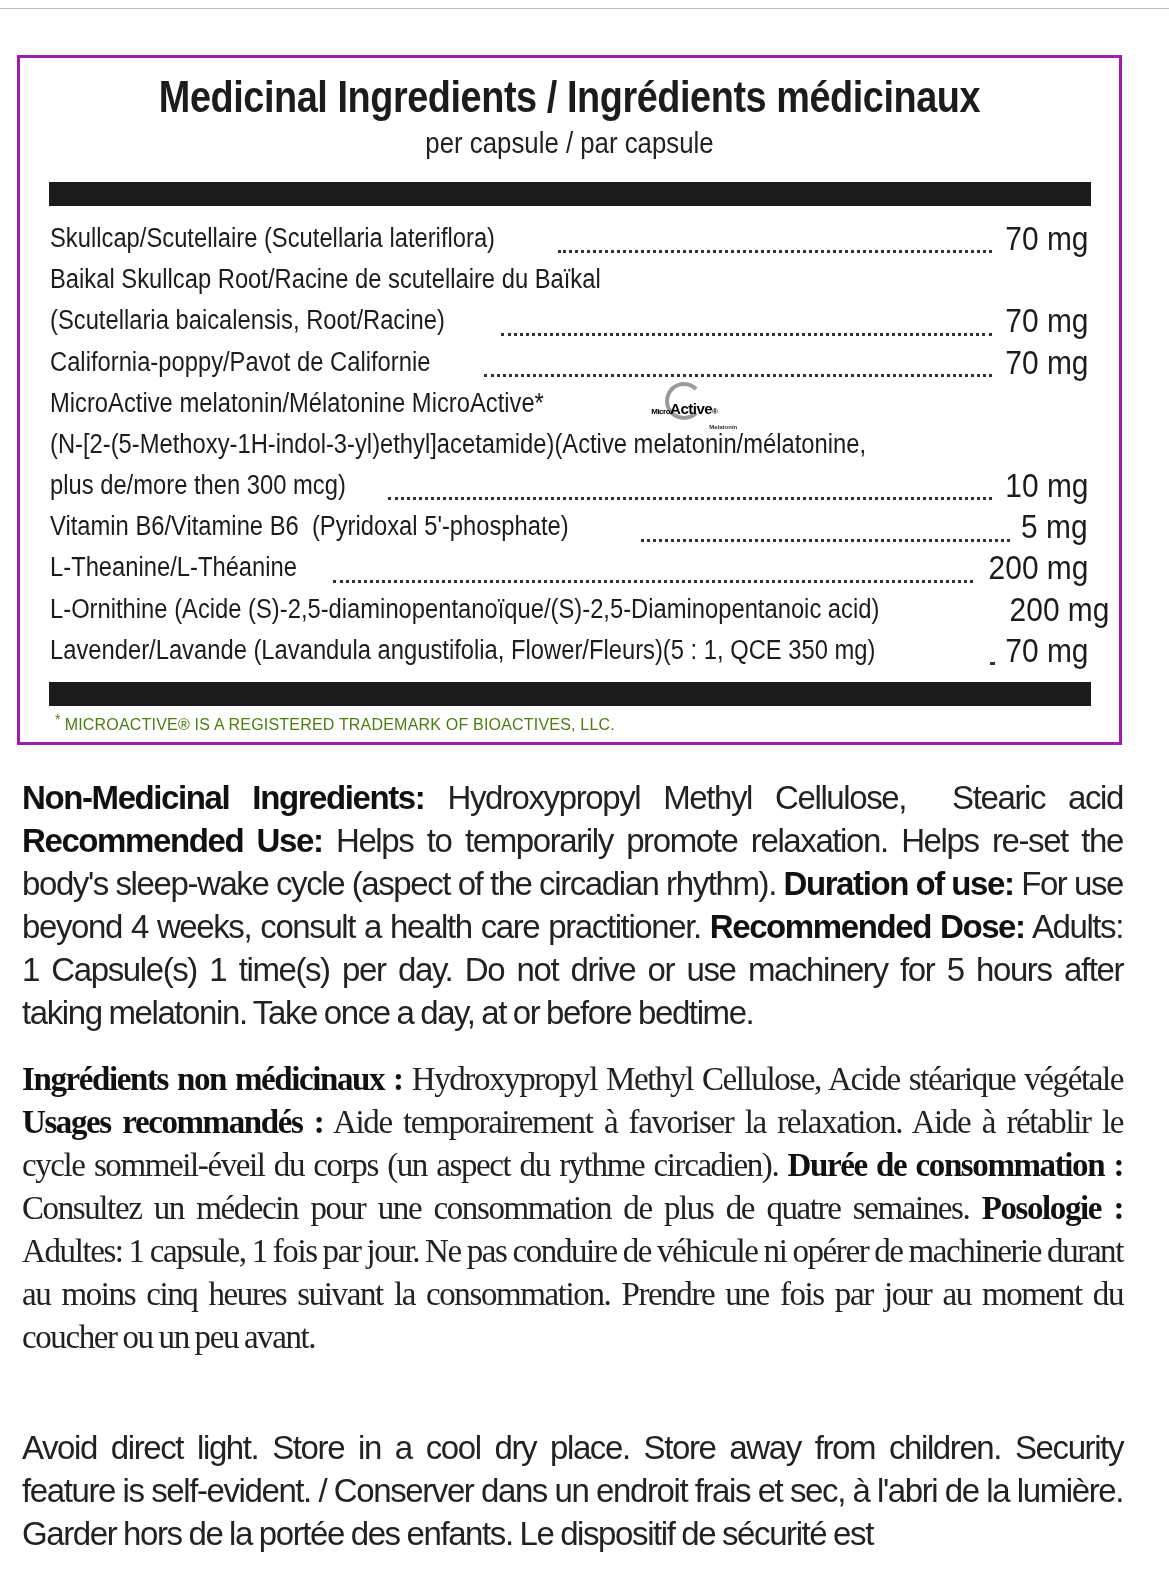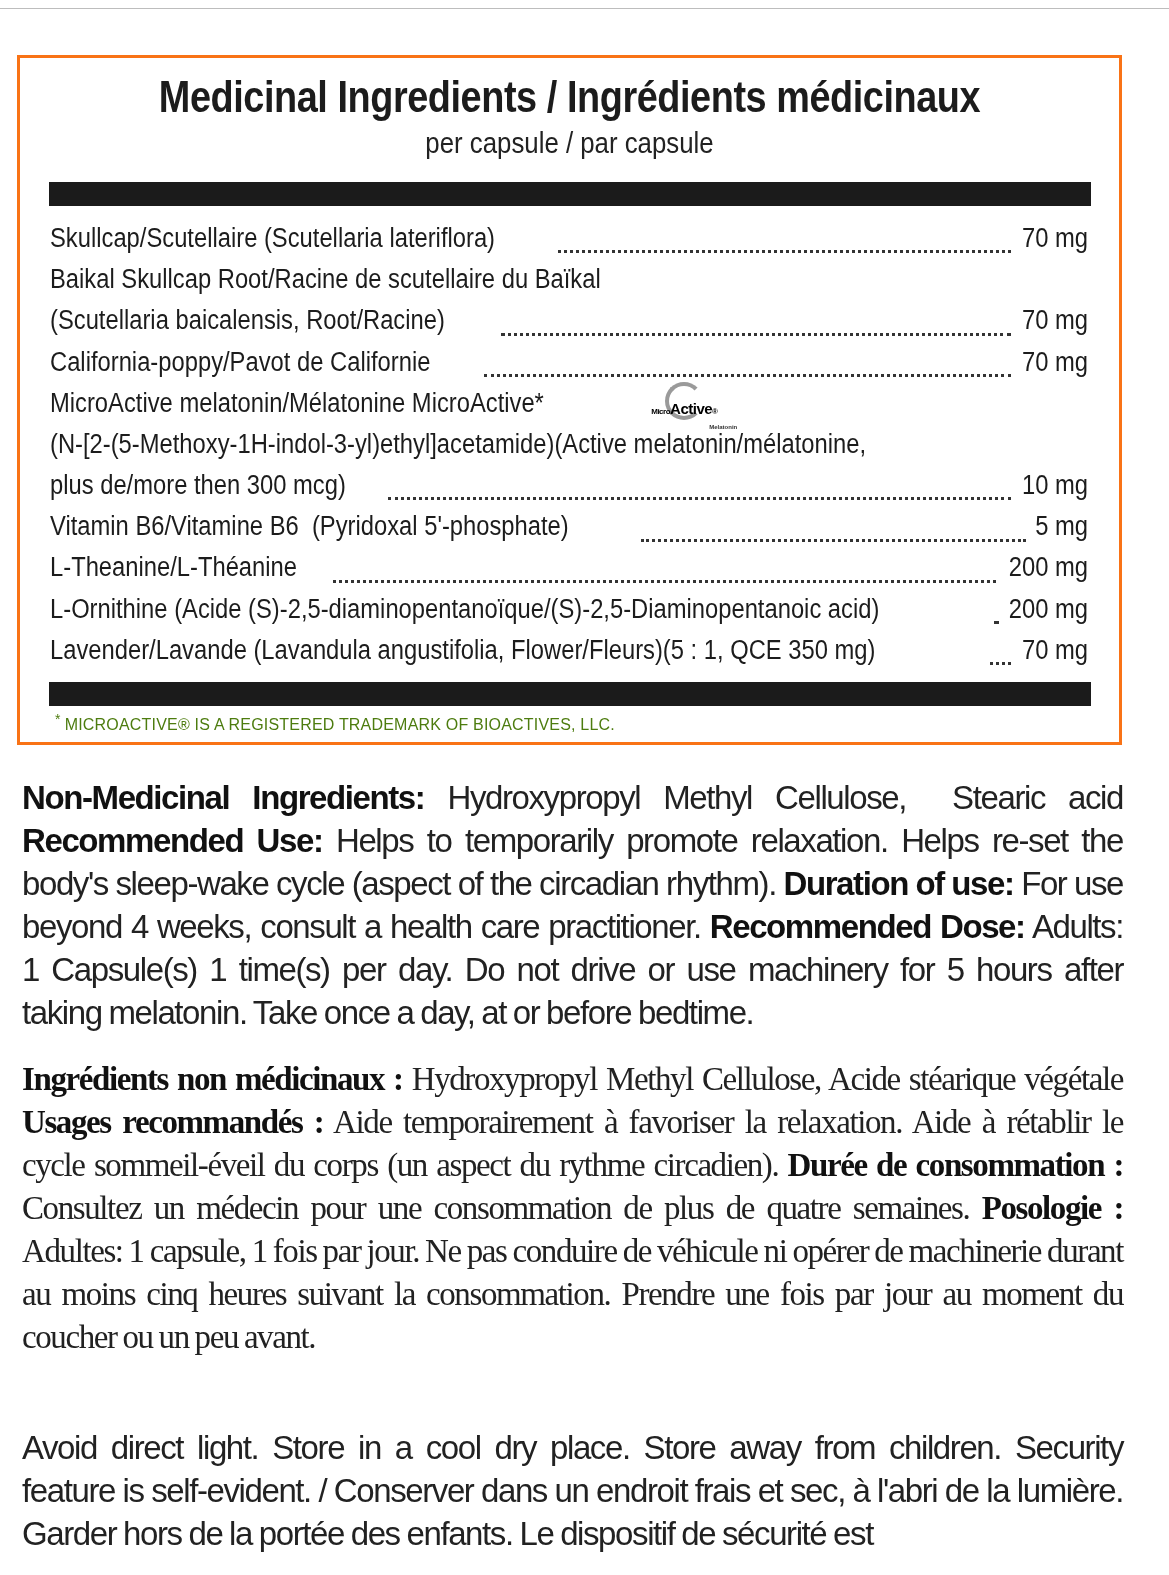--- a/index.html
+++ b/index.html
@@ -4,21 +4,21 @@
 <style>
   html, body { margin: 0; padding: 0; background: #ffffff; }
   body {
     width: 1169px; height: 1575px; overflow: hidden; position: relative;
     font-family: "Liberation Sans", sans-serif; color: #1c1c1c;
   }
   .top-rule { position: absolute; left: 0; top: 8px; width: 1169px; height: 1px; background: #bdbdbd; }
 
   .panel {
     position: absolute; left: 17px; top: 55px; width: 1099px; height: 684px;
-    border: 3px solid #f97316; box-sizing: content-box;
+    border: 3px solid #a21caf; box-sizing: content-box;
   }
   .panel-title {
     position: absolute; left: 0; right: 0; top: 14px; text-align: center;
     font-weight: bold; font-size: 44px; letter-spacing: -0.5px;
     transform: scaleX(0.86); transform-origin: center; white-space: nowrap;
   }
   .panel-subtitle {
     position: absolute; left: 0; right: 0; top: 68px; text-align: center;
     font-size: 30px; transform: scaleX(0.86); transform-origin: center; white-space: nowrap;
     color: #222;
@@ -30,21 +30,21 @@
   .ingredients { position: absolute; left: 30px; top: 160px; width: 1038px; }
   .ing-line {
     position: relative; height: 41.2px; line-height: 41.2px; font-size: 27px;
     white-space: nowrap; display: flex; align-items: flex-end;
   }
   .ing-text { flex: 0 0 auto; }
   .leader {
     flex: 1 1 auto; overflow: hidden; margin: 0 2px;
     border-bottom: 3px dotted #333; height: 0; position: relative; top: -6px;
   }
-  .amt { flex: 0 0 auto; font-size: 27px; margin-top: 19px; }
+  .amt { flex: 0 0 auto; font-size: 34px; margin-top: 19px; }
   .cond { display: inline-block; transform: scaleX(0.88); transform-origin: left center; }
   .cond-r { display: inline-block; transform: scaleX(0.88); transform-origin: right center; }
 
   .logo {
     display: inline-block; position: relative; width: 100px; height: 40px;
     margin-left: 40px; vertical-align: middle; top: -4px;
   }
   .logo-ring {
     position: absolute; left: 14px; top: 2px; width: 38px; height: 38px;
     border-radius: 50%; border: 4px solid #9a9a9a; border-right-color: transparent;

